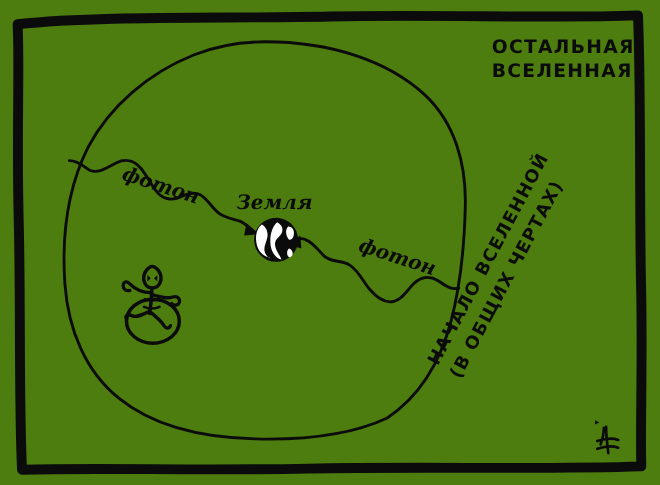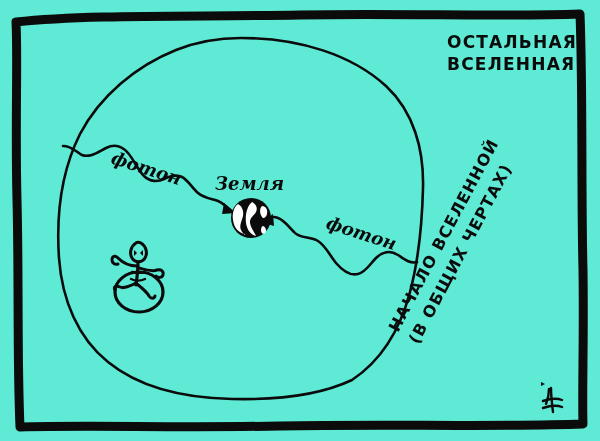--- a/index.html
+++ b/index.html
@@ -8,21 +8,21 @@
     padding: 0;
     background: #ffffff;
   }
   body {
     font-family: "DejaVu Sans", sans-serif;
   }
   #comic-root {
     position: relative;
     width: 600px;
     height: 441px;
-    background: #5eead4;
+    background: #4d7c0f;
     overflow: hidden;
   }
   #comic-svg {
     position: absolute;
     left: 0;
     top: 0;
     width: 600px;
     height: 441px;
     display: block;
   }

